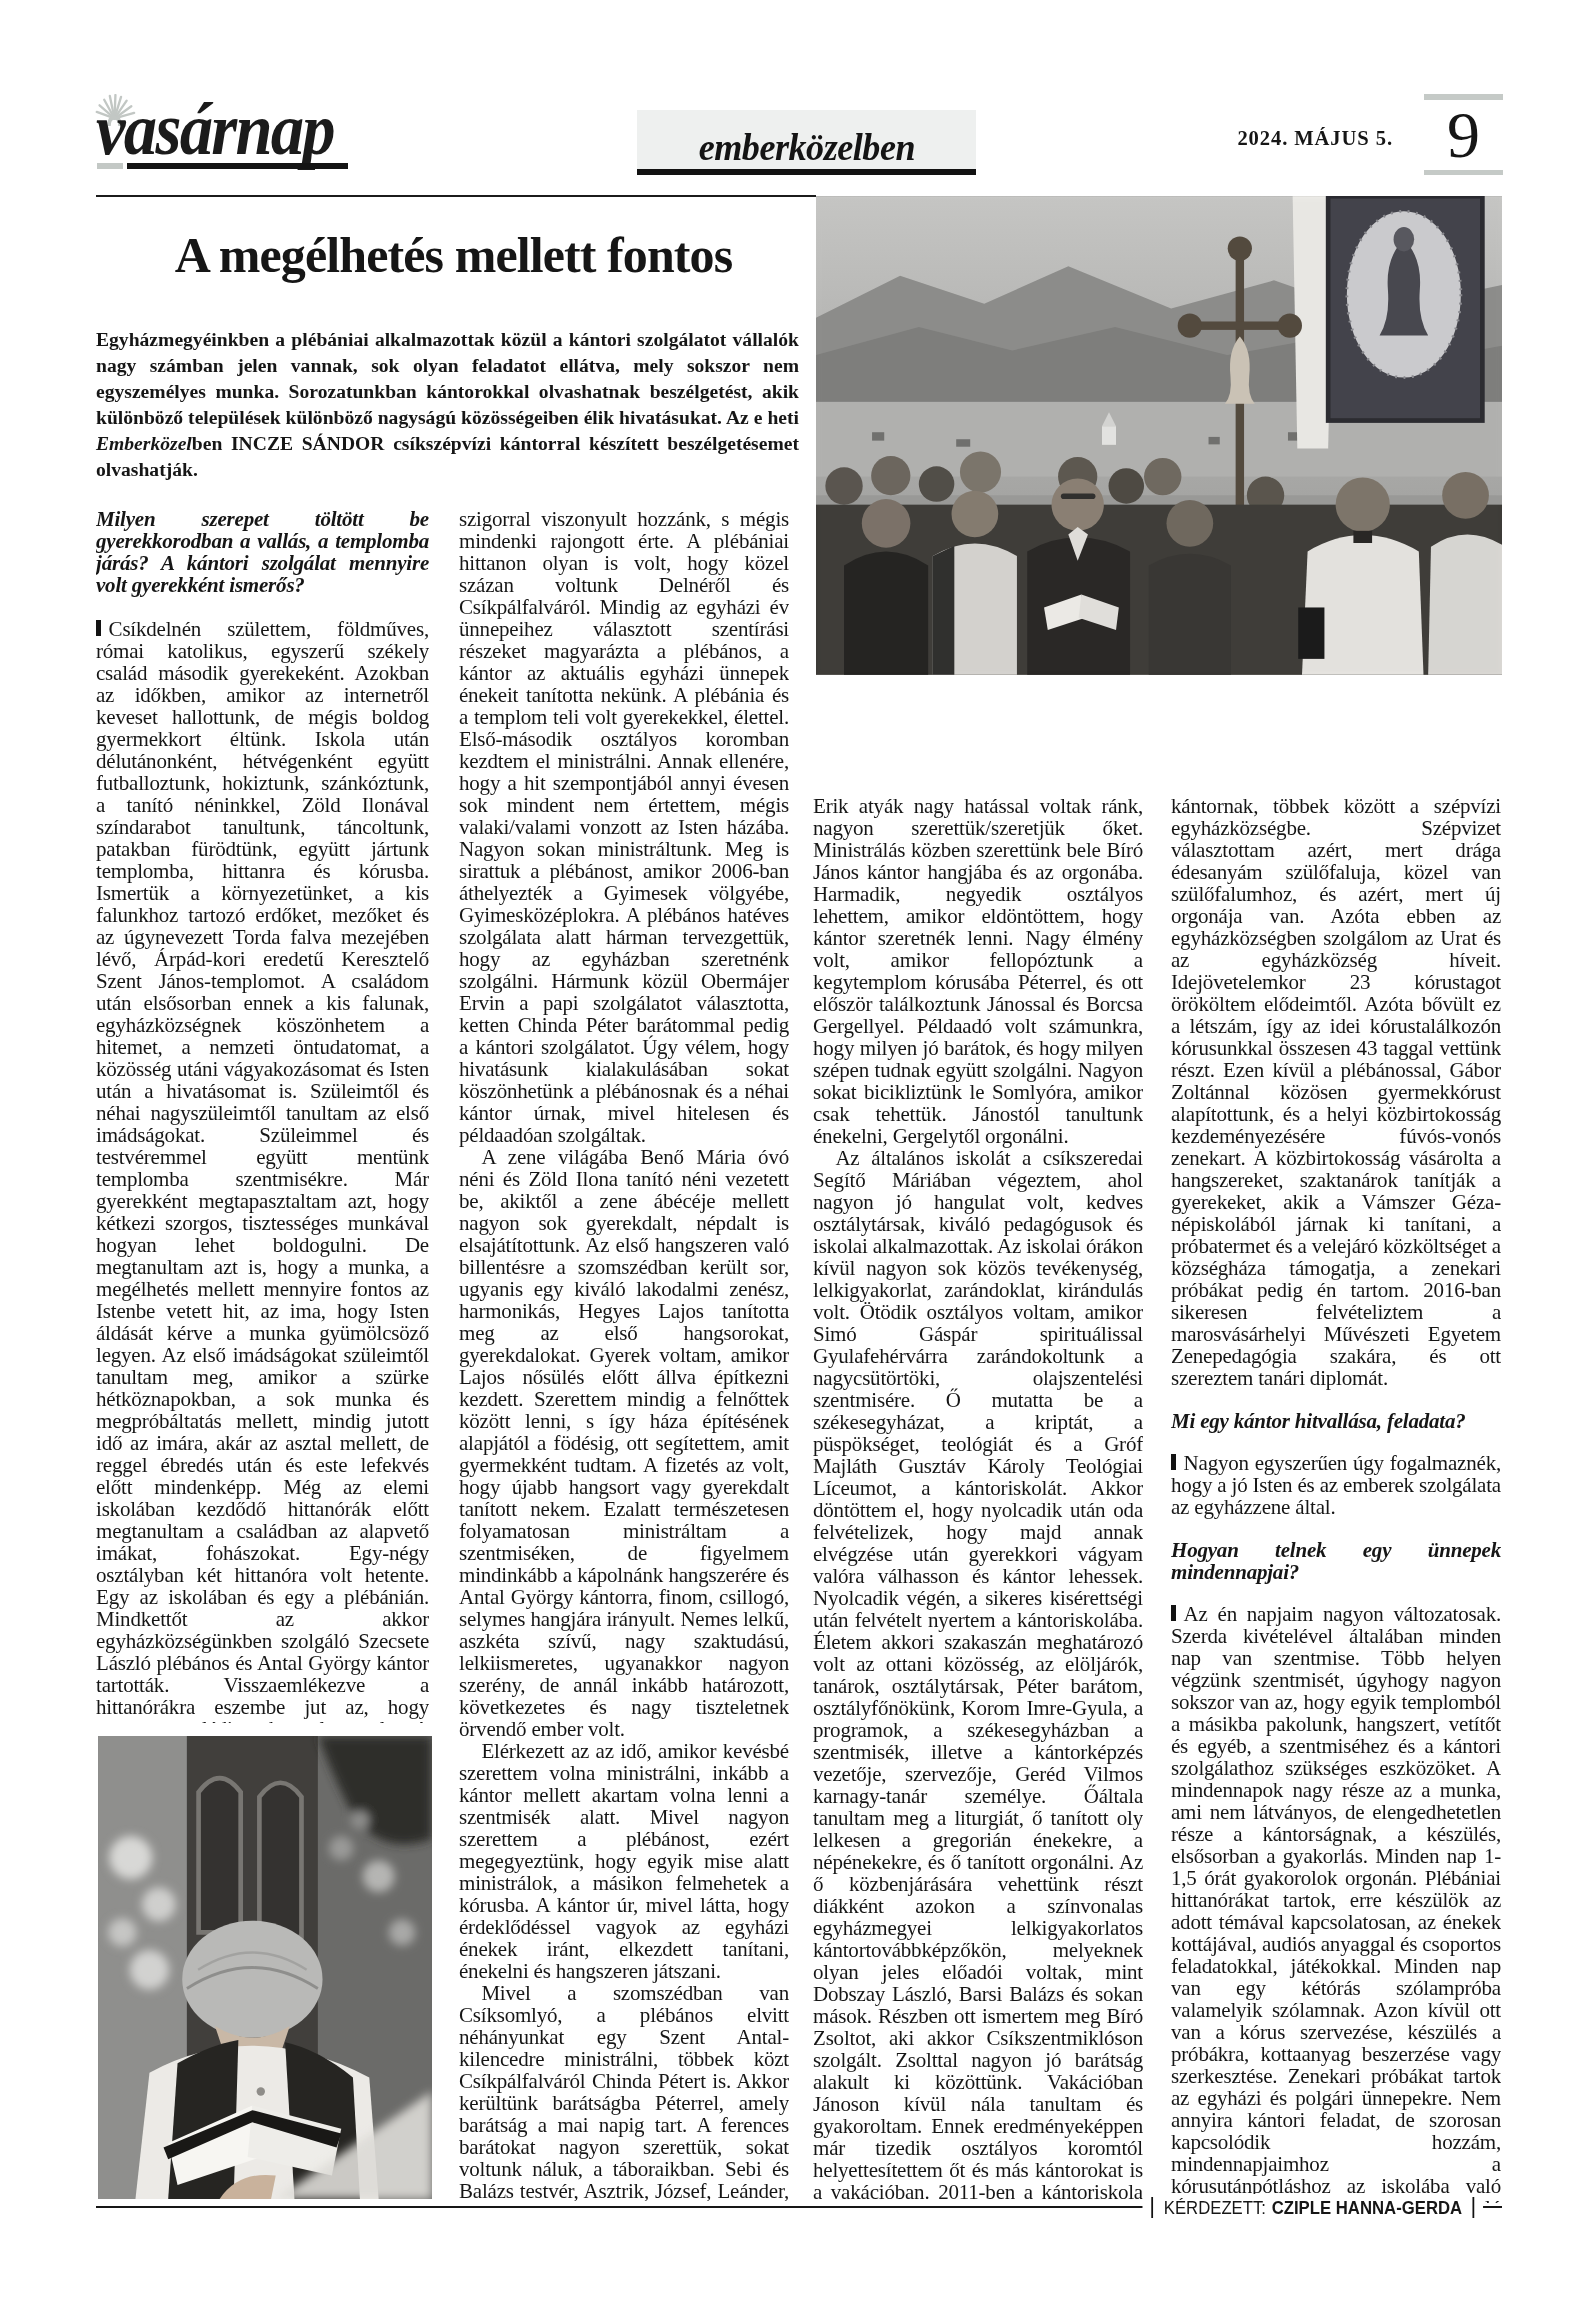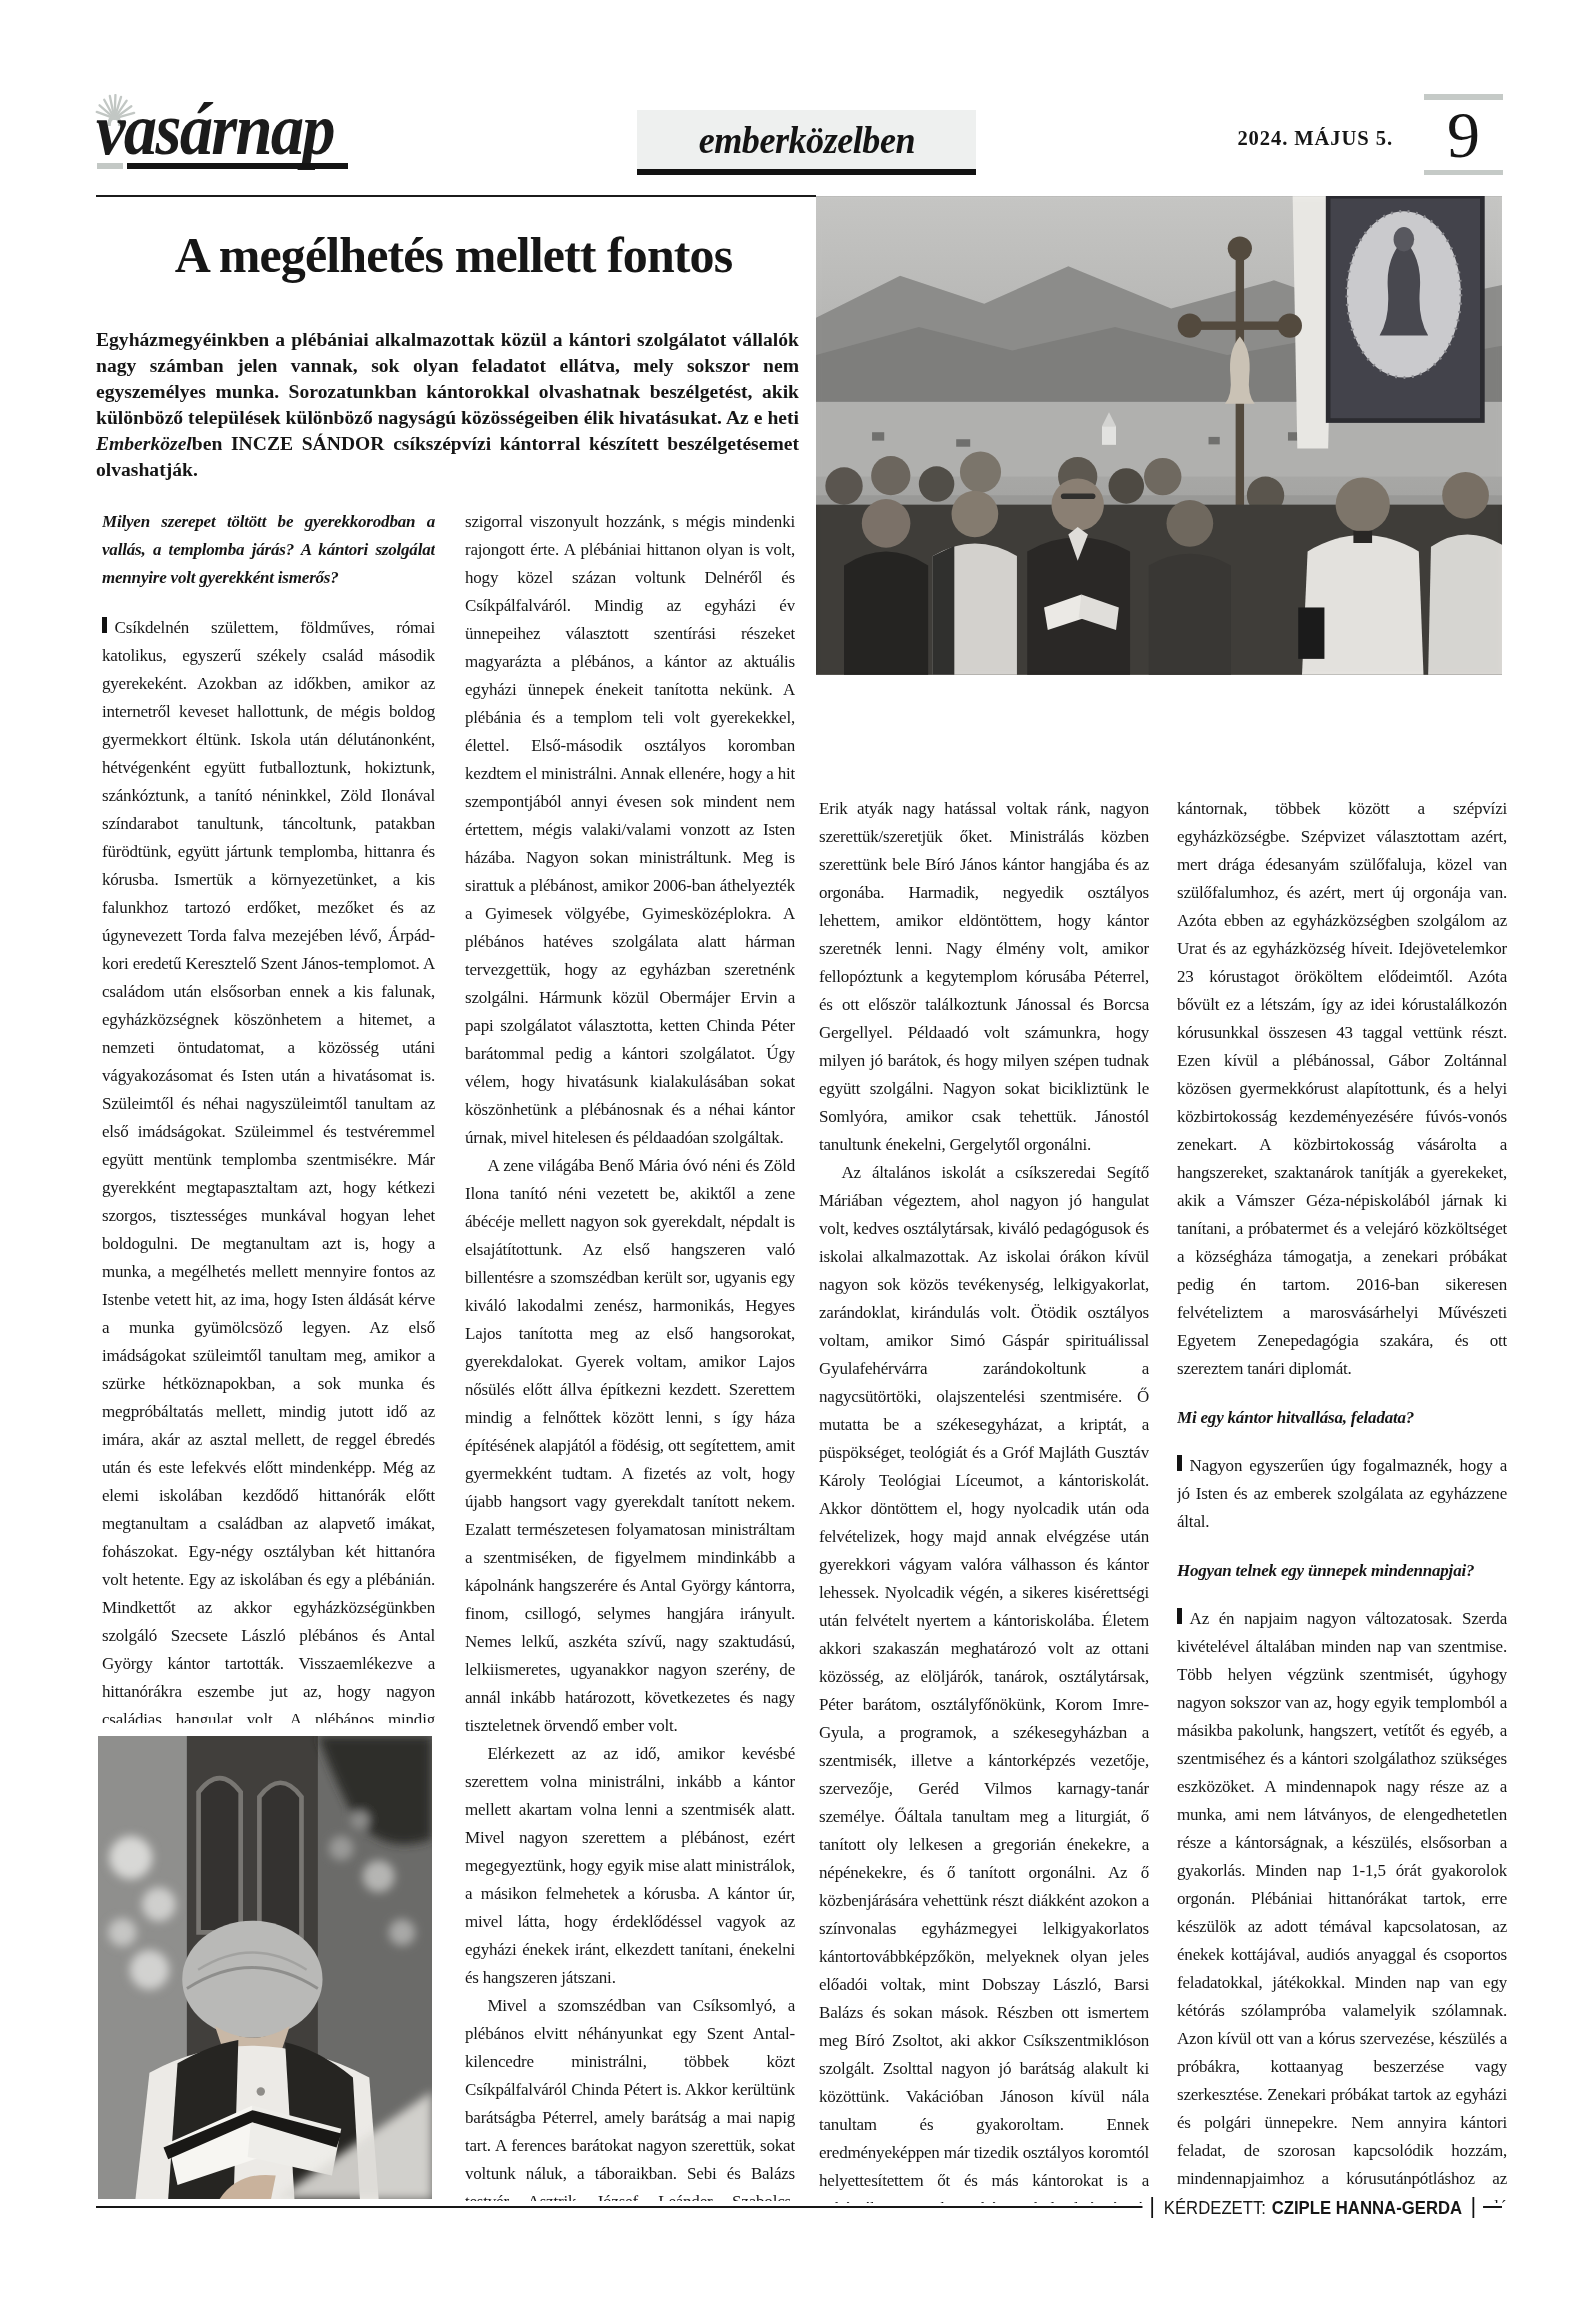--- a/index.html
+++ b/index.html
@@ -8,21 +8,21 @@
 
   
   .logo{position:absolute;left:96px;top:87px;width:262px;height:112px;}
   .logo-text{position:absolute;left:0;top:0;font-style:italic;font-weight:600;font-size:74px;
              letter-spacing:-1.9px;transform:scaleX(.9);transform-origin:left top;white-space:nowrap;color:#1b1b1b;}
   .sunburst{position:absolute;left:-2.8px;top:6.5px;}
   .logo-bar-gray{position:absolute;left:0.9px;top:76px;width:26px;height:6px;background:#c3c8c5;}
   .logo-bar-black{position:absolute;left:31px;top:76px;width:221px;height:6px;background:#141414;}
 
   .section-box{position:absolute;left:637px;top:110px;width:339px;height:59px;background:#eef0ef;
-               display:flex;align-items:center;justify-content:center;}
+               display:flex;align-items:flex-end;justify-content:center;}
   .section-box span{font-style:italic;font-weight:700;font-size:38px;letter-spacing:-0.5px;
                     transform:scaleX(.95);white-space:nowrap;color:#141414;}
   .section-bar{position:absolute;left:637px;top:169px;width:339px;height:6px;background:#121212;}
 
   .issue-date{position:absolute;left:1187px;top:127px;width:206px;text-align:right;
               font-weight:600;font-size:20.6px;letter-spacing:0.9px;white-space:nowrap;}
   .pagenum{position:absolute;left:1424px;top:94px;width:79px;text-align:center;}
   .pagenum .bar{width:79px;height:5.6px;background:#c5cac7;}
   .pagenum .num{font-size:66px;line-height:70px;font-weight:400;}
   .header-rule{position:absolute;left:96px;top:195px;width:720px;height:1.9px;background:#1b1b1b;}
@@ -40,22 +40,22 @@
   .photo2{position:absolute;left:98px;top:1736px;width:334px;height:463px;overflow:hidden;background:#55534f;}
   .photo1 svg,.photo2 svg{display:block;}
 
   
   .pullquote{position:absolute;left:813px;top:697px;width:692px;display:flex;}
   .pq-bar{width:4.2px;background:#111;flex:0 0 4.2px;}
   .pq-text{margin-left:22.4px;font-style:italic;font-size:27px;line-height:36px;color:#1a1a1a;}
   .pq-text span{display:block;white-space:nowrap;}
 
   
-  .col{position:absolute;font-size:17px;line-height:28px;letter-spacing:-0.2px;
-       text-align:justify;overflow:hidden;margin-left:6px;}
+  .col{position:absolute;font-size:21px;line-height:22px;letter-spacing:-0.2px;
+       text-align:justify;overflow:hidden;}
   .col p{margin:0;text-indent:22.4px;}
   .col p.noind{text-indent:0;}
   .col1{left:96px;top:508px;width:333px;height:1215px;}
   .col2{left:459px;top:508px;width:330px;height:1693px;}
   .col3{left:813px;top:795px;width:330px;height:1408px;}
   .col4{left:1171px;top:795px;width:330px;height:1408px;}
   .q{font-style:italic;font-weight:700;text-indent:0 !important;margin:0 0 21.5px 0 !important;}
   .q.mid{margin:20.6px 0 20.6px 0 !important;}
   .marker{display:inline-block;width:5.1px;height:16px;background:#131313;margin-right:7.5px;}
 

